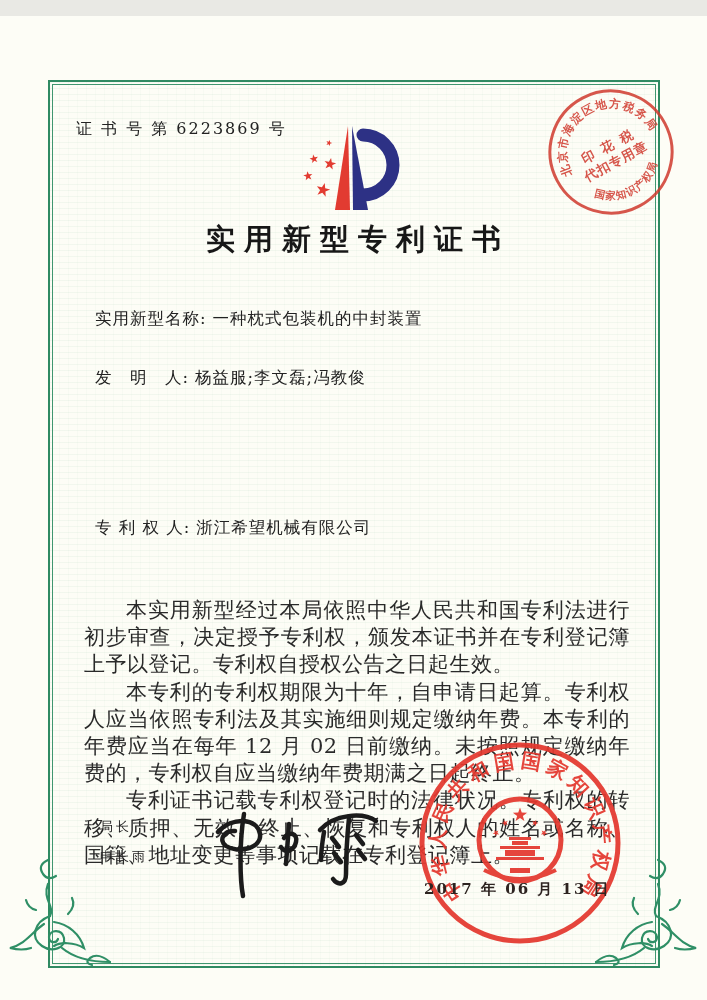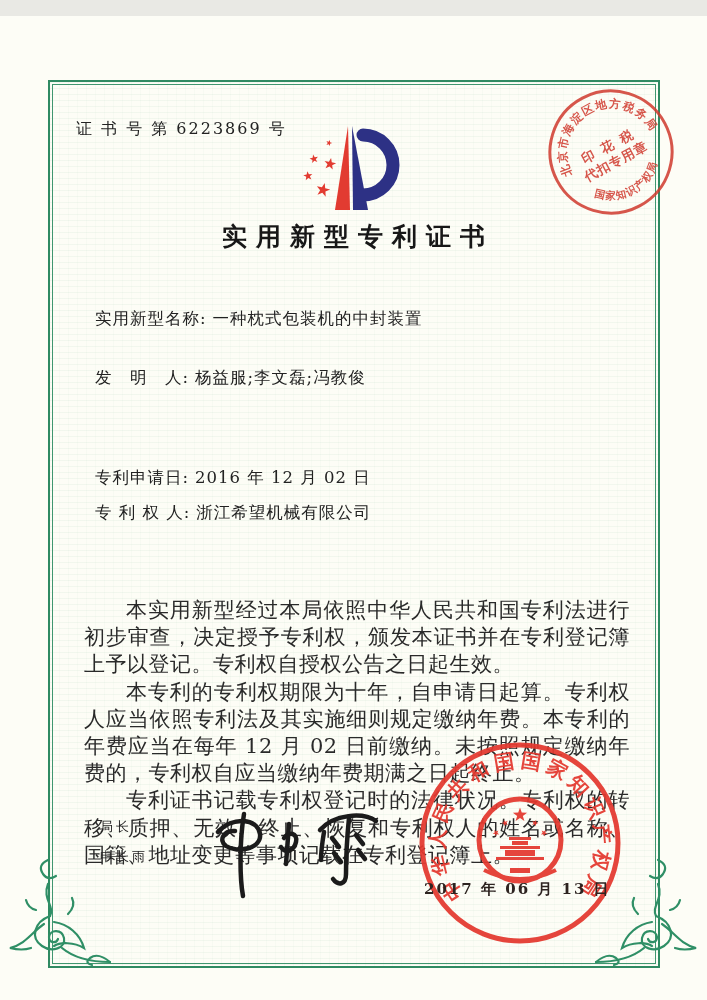--- a/index.html
+++ b/index.html
@@ -19,24 +19,24 @@
   .frame-inner{position:absolute;inset:2px;border:1px solid #3f966f;}
   .flourish{position:absolute;top:838px;width:112px;height:128px;z-index:3;}
   .flourish.left{left:2px;}
   .flourish.right{left:592px;transform:scaleX(-1);}
   .cert-no{
     position:absolute;left:76px;top:103px;font-size:16px;letter-spacing:2px;color:#222;
   }
   .logo{position:absolute;left:283px;top:96px;width:152px;height:108px;}
   .title{
     position:absolute;left:0;top:204px;width:707px;text-align:center;
-    font-size:25px;font-weight:700;letter-spacing:9px;text-indent:9px;color:#171717;
+    font-size:29px;font-weight:700;letter-spacing:9px;text-indent:9px;color:#171717;
   }
   .field{position:absolute;left:95px;font-size:16.5px;letter-spacing:1px;white-space:nowrap;color:#222;}
-  .f1{top:292px}.f2{top:351px}.f3{top:401px}.f4{top:451px}.f5{top:486px}.f6{top:551px}
+  .f1{top:292px}.f2{top:351px}.f3{top:401px}.f4{top:451px}.f5{top:501px}.f6{top:551px}
   .field .val{margin-left:6px;}
   .paras{
     position:absolute;left:84px;top:581px;width:546px;
     font-size:21px;line-height:27.2px;text-align:justify;letter-spacing:0.5px;color:#2a2a2a;
   }
   .paras p{margin:0;text-indent:2em;}
   .signer{position:absolute;left:100px;top:802px;font-size:13px;letter-spacing:3px;color:#222;}
   .signer div{margin-bottom:12px;}
   .autograph{position:absolute;left:188px;top:772px;width:210px;height:112px;z-index:4;}
   .seal{position:absolute;left:413px;top:720px;width:214px;height:214px;z-index:5;opacity:0.93;}
@@ -100,23 +100,20 @@
     <path d="M 80,23 A 30,30 0 0 1 80,83" fill="none" stroke="#2d3185" stroke-width="13" stroke-linecap="round"></path>
   </svg>
 
   <div class="title">实用新型专利证书</div>
 
   <div class="field f2">
     <span>发　明　人:</span><span class="val">杨益服;李文磊;冯教俊</span>
   </div>
   <div class="field f1">
     <span>实用新型名称:</span><span class="val">一种枕式包装机的中封装置</span>
-  </div>
-  <div class="field f4">
-    <span>专利申请日:</span><span class="val">2016 年 12 月 02 日</span>
   </div>
   <div class="field f5">
     <span>专 利 权 人:</span><span class="val">浙江希望机械有限公司</span>
   </div>
 
   <div class="paras">
     <p>本实用新型经过本局依照中华人民共和国专利法进行初步审查，决定授予专利权，颁发本证书并在专利登记簿上予以登记。专利权自授权公告之日起生效。</p>
     <p>本专利的专利权期限为十年，自申请日起算。专利权人应当依照专利法及其实施细则规定缴纳年费。本专利的年费应当在每年 12 月 02 日前缴纳。未按照规定缴纳年费的，专利权自应当缴纳年费期满之日起终止。</p>
     <p>专利证书记载专利权登记时的法律状况。专利权的转移、质押、无效、终止、恢复和专利权人的姓名或名称、国籍、地址变更等事项记载在专利登记簿上。</p>
   </div>

